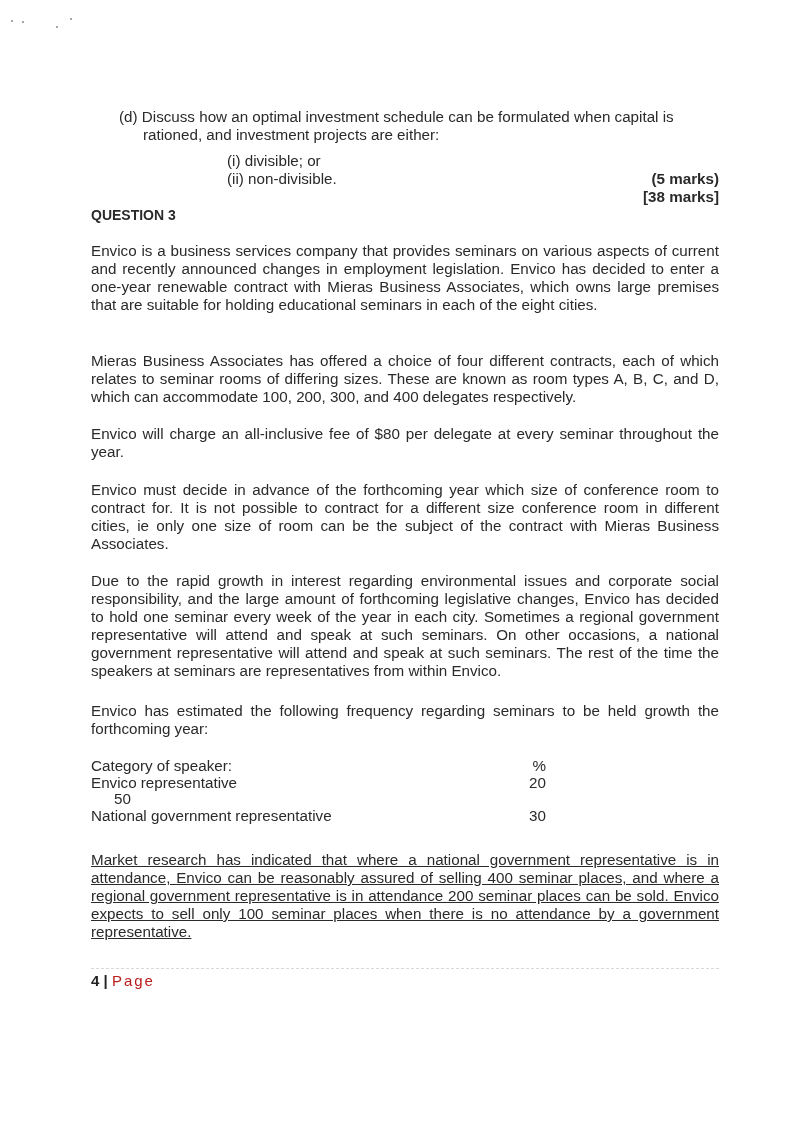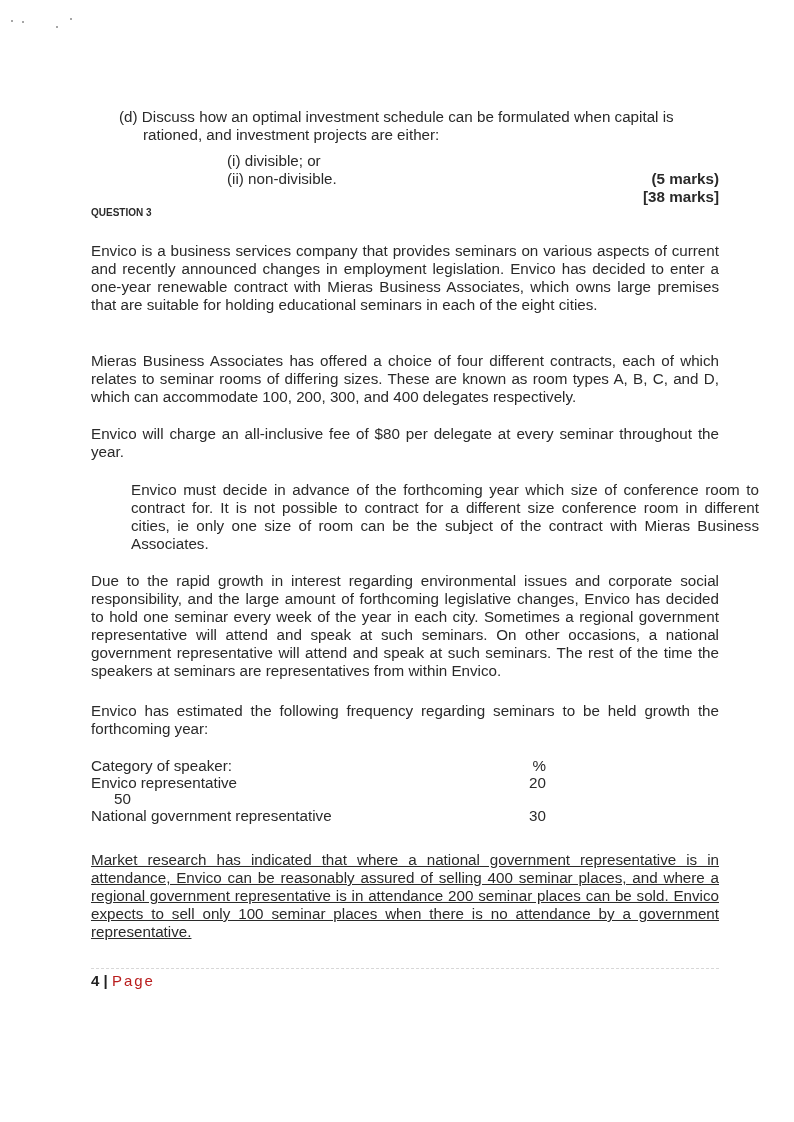--- a/index.html
+++ b/index.html
@@ -4,21 +4,21 @@
 <style>
   html, body { margin: 0; padding: 0; background: #ffffff; }
   body { width: 794px; height: 1122px; position: relative; overflow: hidden;
          font-family: "Liberation Sans", sans-serif; color: #2a2a2a; font-size: 15.2px; }
   .scan-dot { position: absolute; width: 2px; height: 2px; background: #888; border-radius: 50%; }
   .p { text-align: justify; line-height: 18px; margin: 0; }
   .sub-d { position: absolute; left: 119px; top: 108px; width: 600px; line-height: 18px; }
   .sub-d .cont { padding-left: 24px; }
   .items { position: absolute; left: 227px; top: 152px; line-height: 18px; }
   .marks { position: absolute; right: 75px; top: 170px; text-align: right; font-weight: bold; line-height: 18px; }
-  .qtitle { position: absolute; left: 91px; top: 207px; font-weight: bold; font-size: 10px; }
+  .qtitle { position: absolute; left: 91px; top: 207px; font-weight: bold; font-size: 14px; }
   .block { position: absolute; left: 91px; width: 628px; }
   .tbl { position: absolute; left: 91px; top: 758px; width: 455px; line-height: 16.5px; }
   .tbl .row { display: flex; justify-content: space-between; }
   .tbl .val { width: 40px; text-align: right; }
   .footer-rule { position: absolute; left: 91px; top: 968px; width: 628px; border-top: 1px dashed #d8d8d8; }
   .footer { position: absolute; left: 91px; top: 972px; font-size: 15px; }
   .footer .num { font-weight: bold; color: #222; }
   .footer .pg { color: #b91c1c; letter-spacing: 2px; }
 </style>
 </head>
@@ -48,21 +48,21 @@
 
 <div class="block" style="top:242px;">
   <p class="p">Envico is a business services company that provides seminars on various aspects of current and recently announced changes in employment legislation. Envico has decided to enter a one-year renewable contract with Mieras Business Associates, which owns large premises that are suitable for holding educational seminars in each of the eight cities.</p>
 </div>
 <div class="block" style="top:352px;">
   <p class="p">Mieras Business Associates has offered a choice of four different contracts, each of which relates to seminar rooms of differing sizes. These are known as room types A, B, C, and D, which can accommodate 100, 200, 300, and 400 delegates respectively.</p>
 </div>
 <div class="block" style="top:425px;">
   <p class="p">Envico will charge an all-inclusive fee of $80 per delegate at every seminar throughout the year.</p>
 </div>
-<div class="block" style="top:481px;margin-left:40px;">
+<div class="block" style="top:481px;">
   <p class="p">Envico must decide in advance of the forthcoming year which size of conference room to contract for. It is not possible to contract for a different size conference room in different cities, ie only one size of room can be the subject of the contract with Mieras Business Associates.</p>
 </div>
 <div class="block" style="top:572px;">
   <p class="p">Due to the rapid growth in interest regarding environmental issues and corporate social responsibility, and the large amount of forthcoming legislative changes, Envico has decided to hold one seminar every week of the year in each city. Sometimes a regional government representative will attend and speak at such seminars. On other occasions, a national government representative will attend and speak at such seminars. The rest of the time the speakers at seminars are representatives from within Envico.</p>
 </div>
 <div class="block" style="top:702px;">
   <p class="p">Envico has estimated the following frequency regarding seminars to be held growth the forthcoming year:</p>
 </div>
 
 <div class="tbl">

